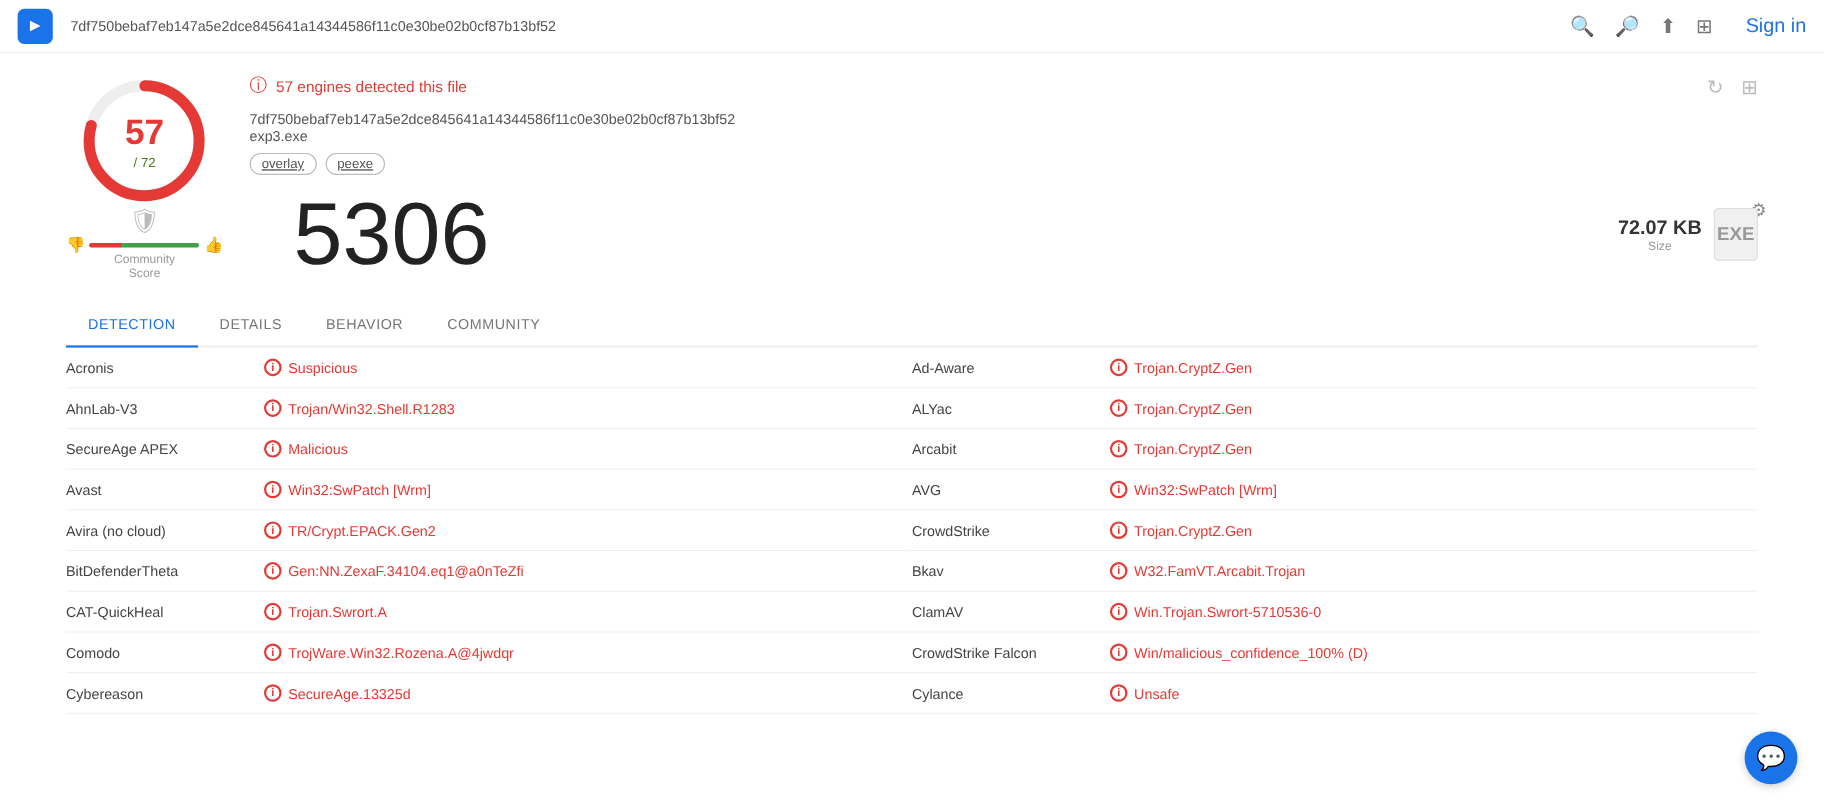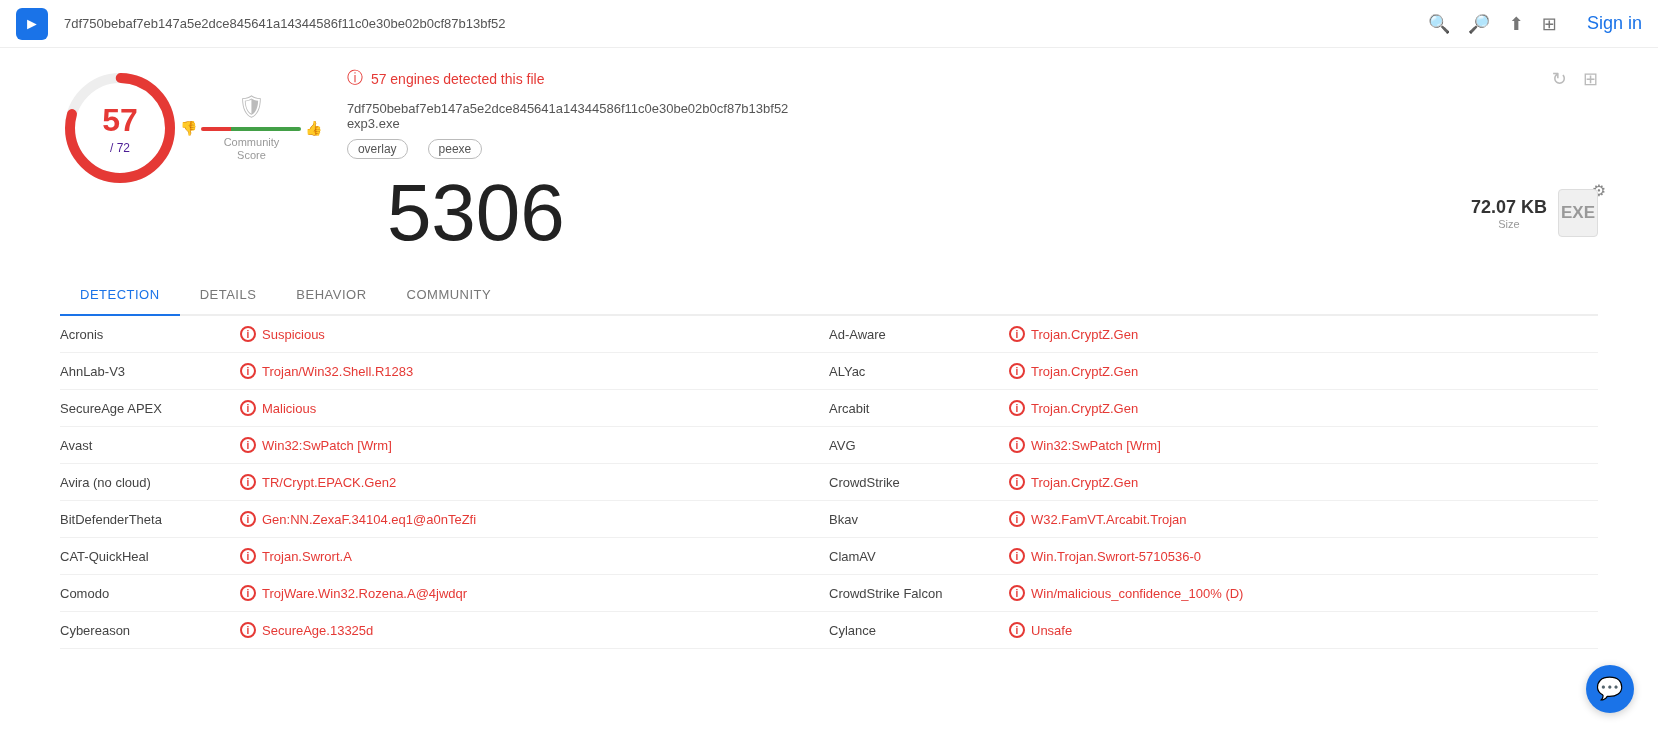--- a/index.html
+++ b/index.html
@@ -22,47 +22,47 @@
     .topbar-icons {
       display: flex; align-items: center; gap: 18px; color: #777;
     }
     .topbar-icons span { cursor: pointer; font-size: 18px; }
     .topbar-signin { font-size: 13px; color: #1a73e8; cursor: pointer; margin-left: 12px; }
 
     
     .main { display: flex; flex-direction: column; padding: 20px 60px; }
 
     
-    .gauge-container { display: flex; align-items: center; flex-shrink: 0; }
+    .gauge-container { display: flex; flex-direction: column; align-items: center; flex-shrink: 0; }
     .gauge-wrapper { position: relative; width: 120px; height: 120px; }
     .gauge-svg { width: 120px; height: 120px; }
     .gauge-text {
       position: absolute; top: 50%; left: 50%;
       transform: translate(-50%, -50%);
       text-align: center;
     }
     .gauge-number { font-size: 32px; font-weight: bold; color: #e53935; display: block; }
-    .gauge-denom { font-size: 12px; color: #4c1d95; }
+    .gauge-denom { font-size: 12px; color: #4d7c0f; }
     .score-label { font-size: 11px; color: #777; text-align: center; line-height: 1.2; }
     .score-bar-track {
       width: 100px; height: 4px; background: #eee; border-radius: 2px; position: relative; margin-top: 2px;
     }
     .score-bar-fill-red { height: 4px; background: #e53935; border-radius: 2px 0 0 2px; width: 30%; }
     .score-bar-fill-green { height: 4px; background: #43a047; border-radius: 0 2px 2px 0; width: 70%; position: absolute; right: 0; top: 0; }
 
     .community-row { display: flex; flex-direction: column; align-items: center; }
     .shield-icon { color: #bbb; font-size: 22px; }
     .score-bar-row { display: flex; align-items: center; gap: 4px; }
     .alert-row { display: flex; align-items: center; gap: 8px; margin-bottom: 12px; }
     .alert-icon { color: #e53935; font-size: 16px; }
     .alert-text { color: #e53935; font-size: 14px; font-weight: 500; }
     .file-info { margin-bottom: 8px; }
     .file-hash { font-size: 13px; color: #555; }
     .file-name { font-size: 13px; color: #555; }
-    .tags { display: flex; gap: 20px; margin-top: 8px; }
+    .tags { display: flex; gap: 8px; margin-top: 8px; text-decoration: underline; }
     .tag {
       border: 1px solid #bbb; border-radius: 12px;
       padding: 2px 10px; font-size: 12px; color: #555;
     }
 
     
     .big-number { font-size: 80px; font-weight: 300; color: #222; margin: 0 40px; align-self: center; }
     .file-size-block { text-align: center; }
     .file-size-num { font-size: 18px; font-weight: bold; color: #333; }
     .file-size-label { font-size: 11px; color: #999; }

